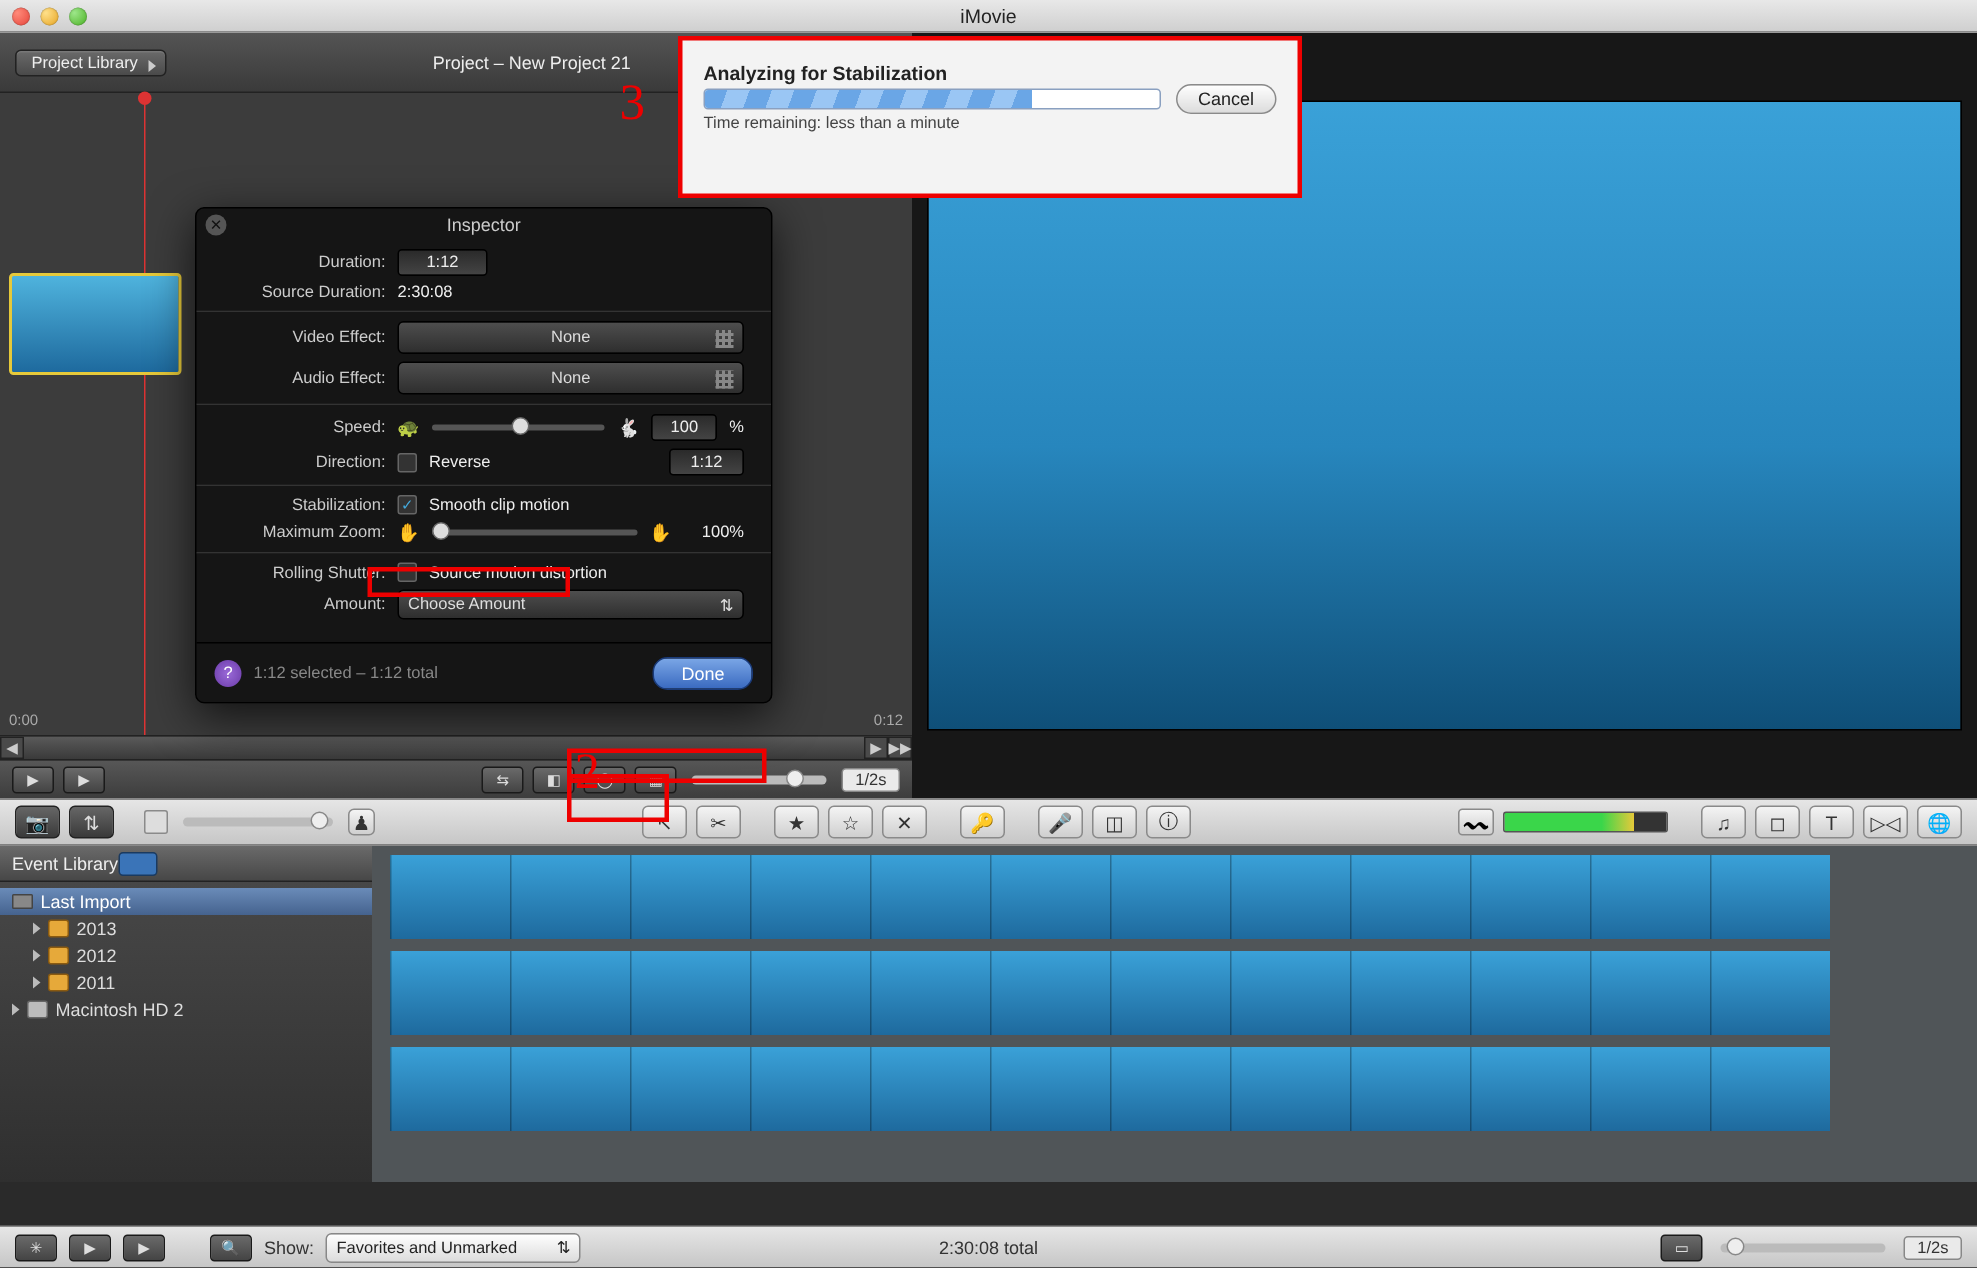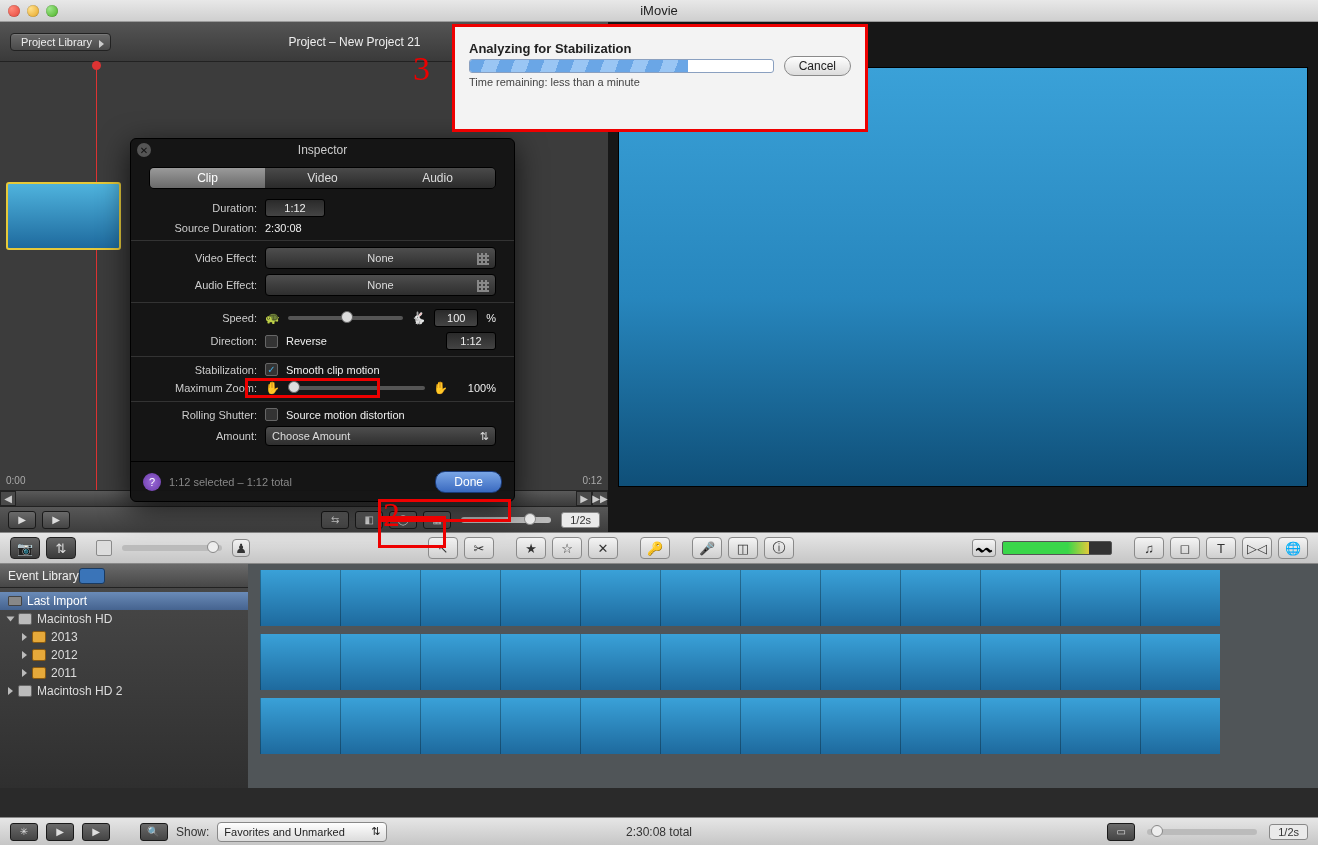--- a/index.html
+++ b/index.html
@@ -198,25 +198,20 @@
   <div class="event-sidebar">
     <div class="event-head">
       <span>Event Library</span>
       <span class="hd-btn"></span>
     </div>
     <div class="tree">
       <div class="tree-row sel">
         <span class="clip-icon"></span>
         <span>Last Import</span>
       </div>
-      <div class="tree-row">
-        <span class="disclose open"></span>
-        <span class="hd-icon"></span>
-        <span>Macintosh HD</span>
-      </div>
       <div class="tree-row indent1">
         <span class="disclose"></span>
         <span class="cal-icon"></span>
         <span>2013</span>
       </div>
       <div class="tree-row indent1">
         <span class="disclose"></span>
         <span class="cal-icon"></span>
         <span>2012</span>
       </div>
@@ -297,25 +292,20 @@
       <div class="knob" style="left:3%"></div>
     </div>
   <span class="seg-label">1/2s</span>
 </div>
 
 <div class="inspector">
   <div class="insp-titlebar">
     <div class="insp-close">✕</div>
     <span>Inspector</span>
   </div>
-  <div class="insp-tabs">
-    <div class="insp-tab active">Clip</div>
-    <div class="insp-tab">Video</div>
-    <div class="insp-tab">Audio</div>
-  </div>
   <div class="insp-body">
     <div class="insp-row">
       <div class="insp-label">Duration:</div>
       <input class="insp-input" value="1:12" style="">
     </div>
     <div class="insp-row">
       <div class="insp-label">Source Duration:</div>
       <div class="insp-val">2:30:08</div>
     </div>
     <div class="insp-sep"></div>

